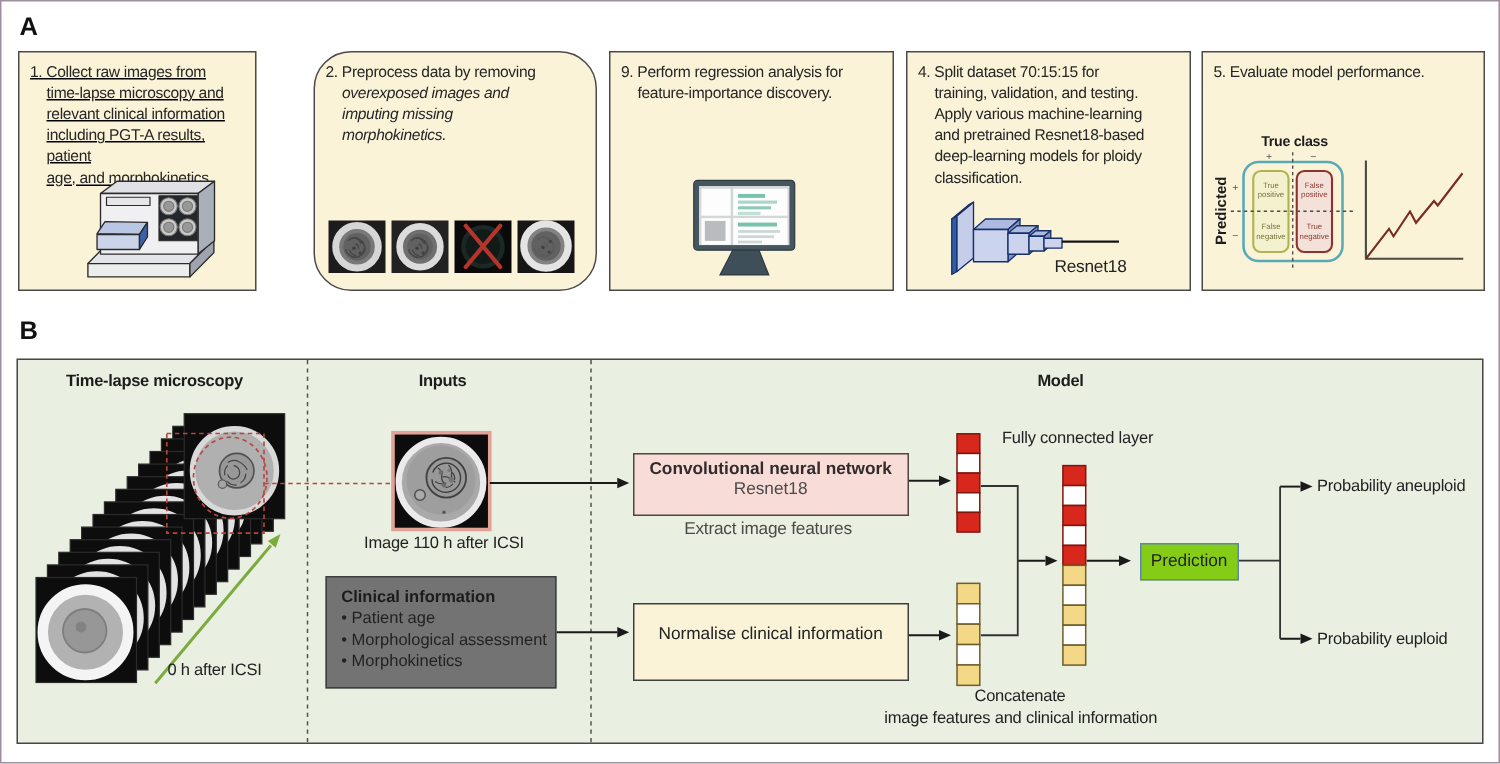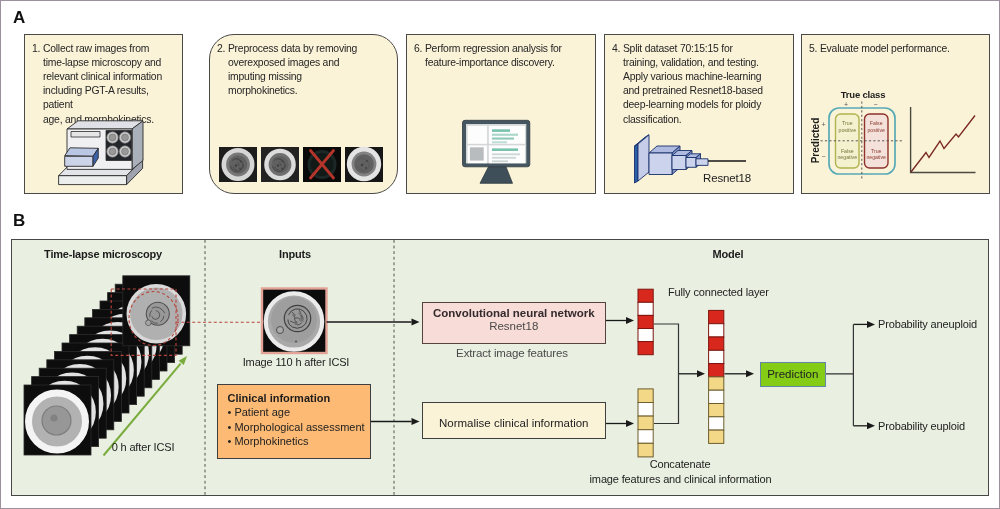--- a/index.html
+++ b/index.html
@@ -15,35 +15,35 @@
 .ctr{transform:translateX(-50%);}
 svg{display:block;}
 #ovl{position:absolute;left:0;top:0;}
 </style>
 </head>
 <body>
 <div id="page">
   <div class="lbl" style="left:13px;top:8px;">A</div>
   <div class="lbl" style="left:13px;top:210.5px;">B</div>
 
-  <div class="abox" style="left:24px;width:159px;">
+  <div class="abox" style="left:12px;width:159px;text-decoration:underline;">
     <p>
         <span>1. Collect raw images from</span>
         <span style="padding-left:11px;text-indent:0;">time-lapse microscopy and<br>relevant clinical information<br>including PGT-A results, patient<br>age, and morphokinetics.</span>
       </p>
   </div>
   <div class="abox" style="left:209px;width:189px;border-radius:25px;">
     <p>
         <span>2. Preprocess data by removing</span>
-        <span style="padding-left:11px;text-indent:0;">overexposed images and<br>imputing missing<br>morphokinetics.</span>
+        <span style="padding-left:11px;text-indent:0;font-style:italic;">overexposed images and<br>imputing missing<br>morphokinetics.</span>
       </p>
   </div>
   <div class="abox" style="left:406px;width:190px;">
     <p>
-        <span>6. Perform regression analysis for</span>
+        <span>9. Perform regression analysis for</span>
         <span style="padding-left:11px;text-indent:0;">feature-importance discovery.</span>
       </p>
   </div>
   <div class="abox" style="left:604px;width:190px;">
     <p>
         <span>4. Split dataset 70:15:15 for</span>
         <span style="padding-left:11px;text-indent:0;">training, validation, and testing.<br>Apply various machine-learning<br>and pretrained Resnet18-based<br>deep-learning models for ploidy<br>classification.</span>
       </p>
   </div>
   <div class="abox" style="left:801px;width:189px;">
@@ -295,36 +295,36 @@
         </g>
         <path d="M910.6 107 V172.5 H975.5" fill="none" stroke="#4a4a42" stroke-width="1.4"></path>
         <polyline points="911,172 926,152.5 929,157.5 940,141 944,148.5 956,134 958.5,137 975,115.5" fill="none" stroke="#7b2a22" stroke-width="1.4"></polyline>
       </g>
   </svg>
 
   <div class="txt" style="left:703px;top:172px;font-size:11.5px;color:#222;">Resnet18</div>
 
   <div class="hdr" style="left:103px;top:248px;">Time-lapse microscopy</div>
   <div class="hdr" style="left:295px;top:248px;">Inputs</div>
-  <div class="hdr" style="left:728px;top:248px;">Model</div>
+  <div class="hdr" style="left:707px;top:248px;">Model</div>
   <div class="txt ctr" style="left:143px;top:441px;">0 h after ICSI</div>
   <div class="txt ctr" style="left:296px;top:356px;">Image 110 h after ICSI</div>
 
-  <div style="position:absolute;left:216.5px;top:384px;width:154px;height:74.5px;background:#fdba74;border:1.4px solid #3f3f3f;box-sizing:border-box;padding:7px 0 0 10px;">
+  <div style="position:absolute;left:216.5px;top:384px;width:154px;height:74.5px;background:#737373;border:1.4px solid #3f3f3f;box-sizing:border-box;padding:7px 0 0 10px;">
     <div style="font-size:11px;font-weight:bold;color:#1c1c1c;">Clinical information</div>
     <div style="font-size:11px;color:#222;line-height:14.6px;margin-top:1px;">• Patient age<br>• Morphological assessment<br>• Morphokinetics</div>
   </div>
 
   <div style="position:absolute;left:421.5px;top:302px;width:184.5px;height:41.5px;background:#f8dcd8;border:1.5px solid #55433f;box-sizing:border-box;text-align:center;padding-top:4px;">
     <div style="font-size:11.5px;font-weight:bold;color:#332a2c;">Convolutional neural network</div>
     <div style="font-size:11.5px;color:#4a4a4a;margin-top:1px;">Resnet18</div>
   </div>
   <div class="txt ctr" style="left:512px;top:347px;color:#4a4a4a;font-size:11.5px;text-align:right;">Extract image features</div>
 
-  <div style="position:absolute;left:421.5px;top:402px;width:184.5px;height:37px;background:#faf3d8;border:1.5px solid #3f3f3f;box-sizing:border-box;text-align:center;line-height:41px;font-size:11.5px;color:#222;">Normalise clinical information</div>
+  <div style="position:absolute;left:421.5px;top:402px;width:184.5px;height:52px;background:#faf3d8;border:1.5px solid #3f3f3f;box-sizing:border-box;text-align:center;line-height:41px;font-size:11.5px;color:#222;">Normalise clinical information</div>
 
   <div class="txt" style="left:668px;top:285.5px;">Fully connected layer</div>
   <div class="txt ctr" style="left:680px;top:458px;">Concatenate</div>
   <div class="txt ctr" style="left:680.5px;top:473px;">image features and clinical information</div>
 
   <div style="position:absolute;left:760px;top:361.5px;width:65.5px;height:25px;background:#84cc16;border:1.4px solid #6286a8;box-sizing:border-box;text-align:center;line-height:22px;font-size:11.5px;color:#222;">Prediction</div>
 
   <div class="txt" style="left:878px;top:317.5px;">Probability aneuploid</div>
   <div class="txt" style="left:878px;top:419.5px;">Probability euploid</div>
 

